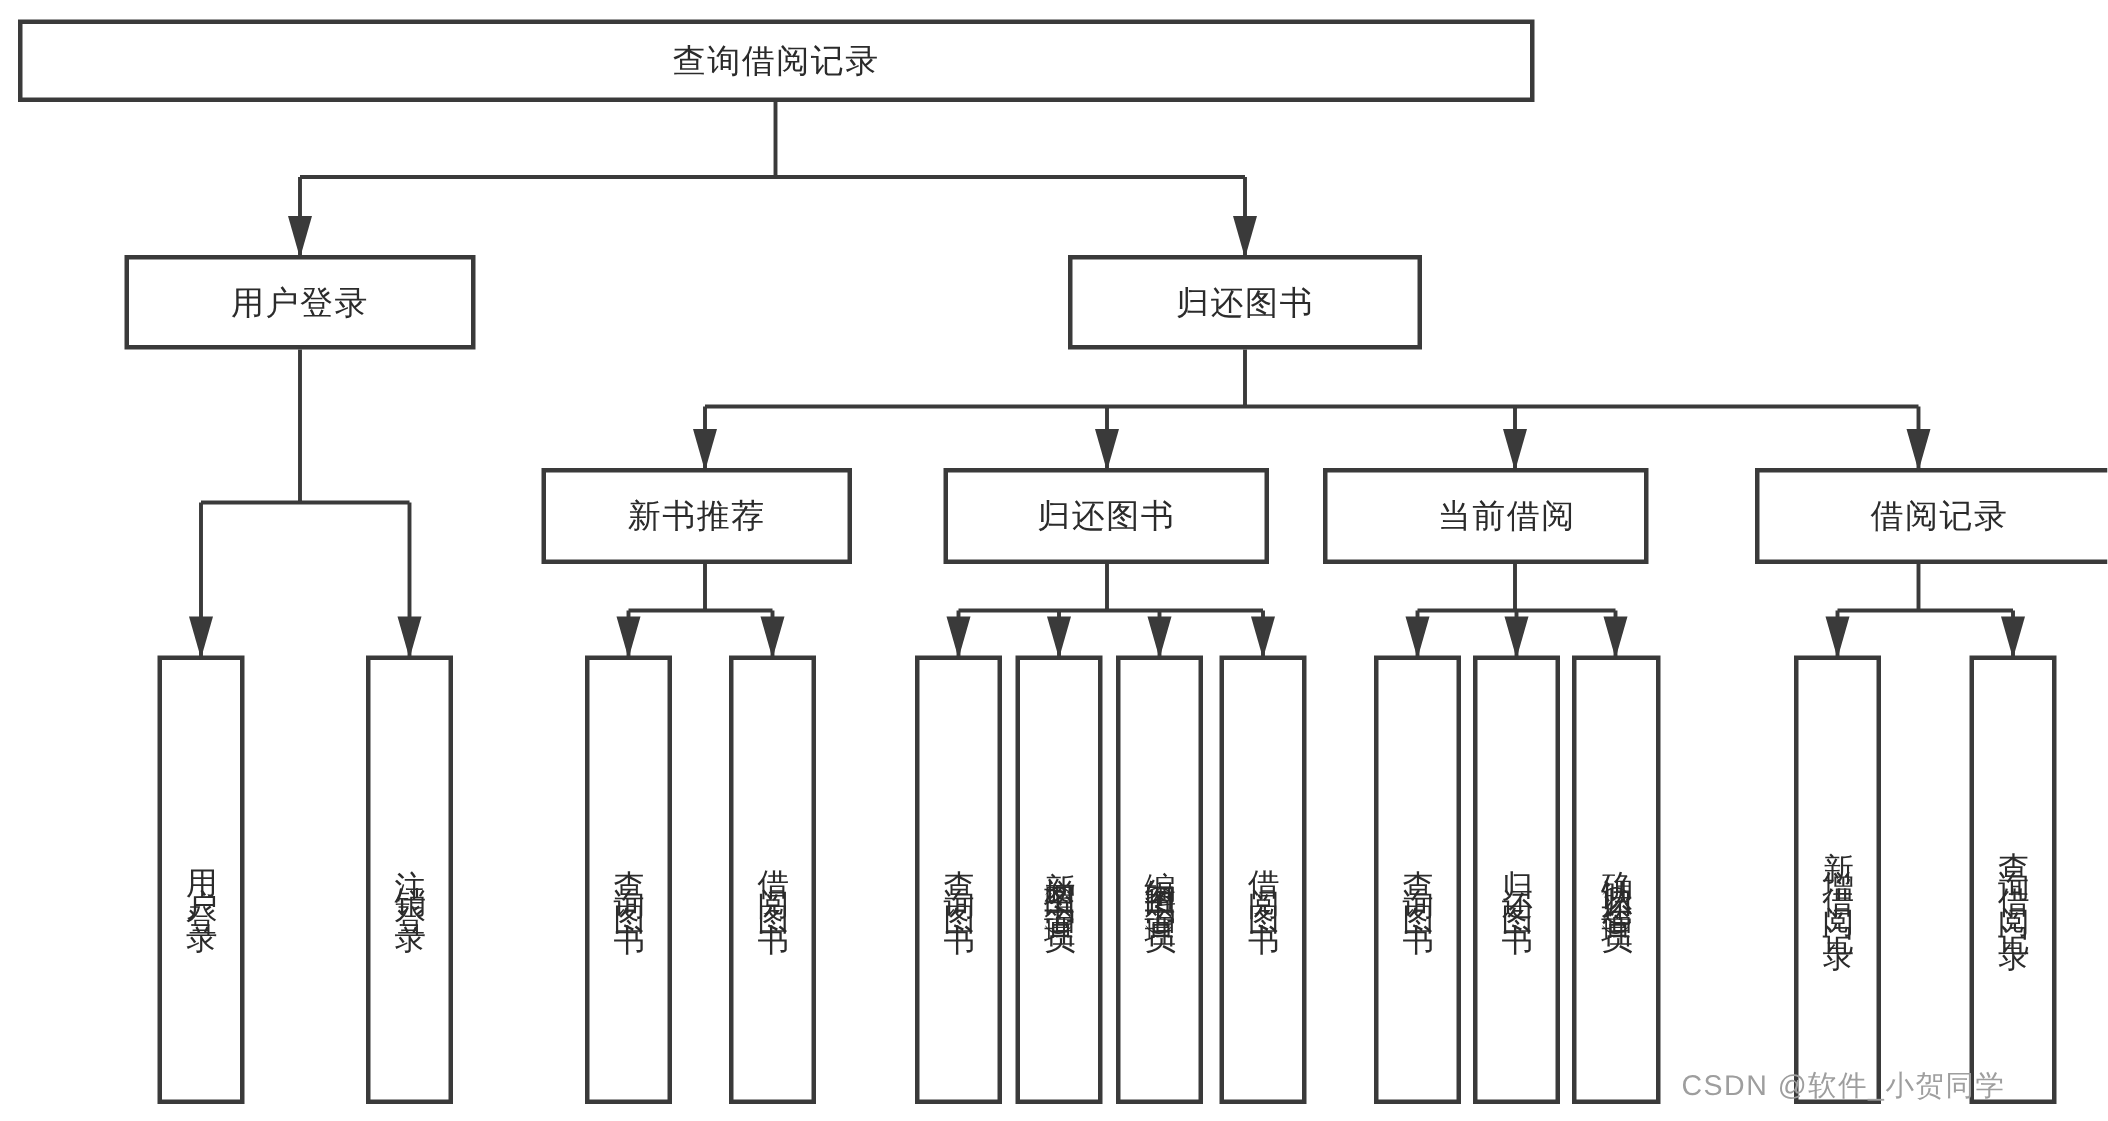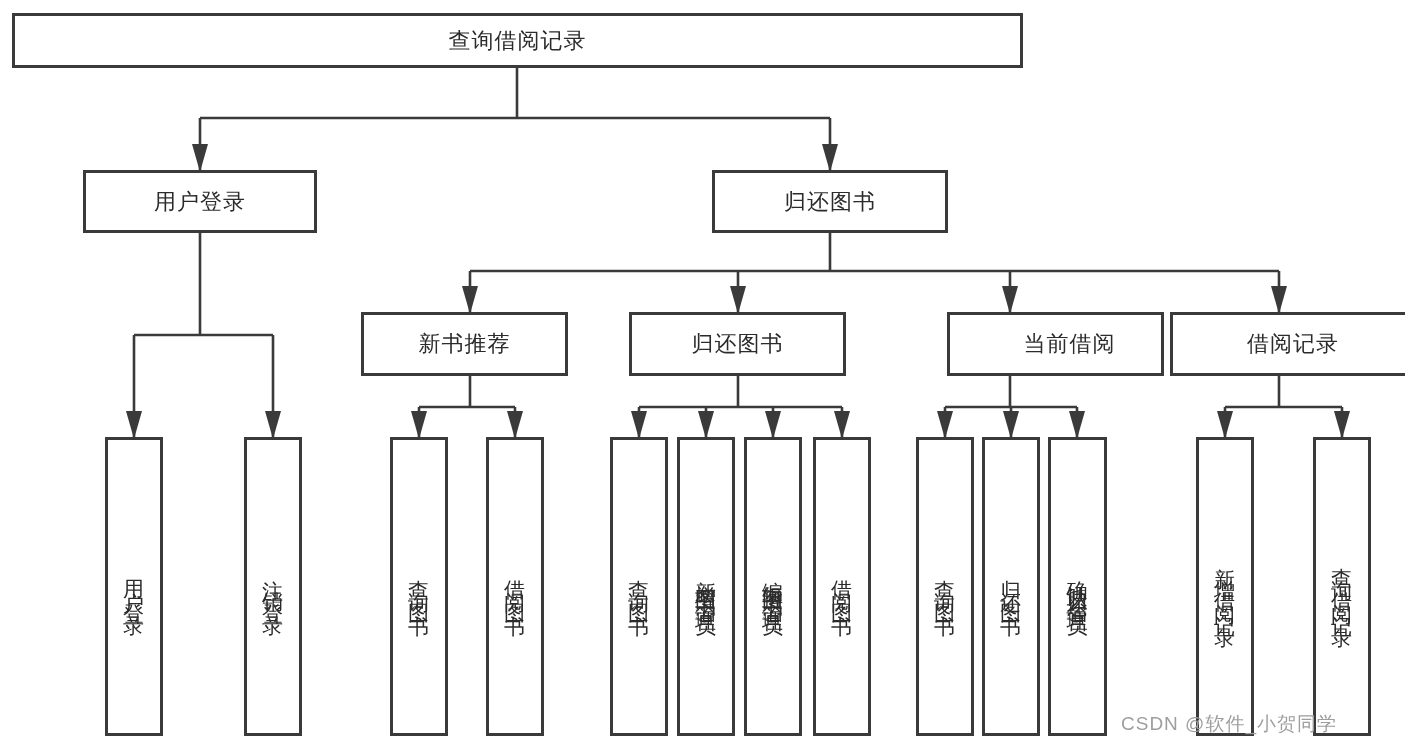--- a/index.html
+++ b/index.html
@@ -108,21 +108,21 @@
   <div class="node hnode" style="left:712px;top:170px;width:236px;height:63px;">
     <span>归还图书</span>
   </div>
 
   <div class="node hnode" style="left:361px;top:312px;width:207px;height:64px;">
     <span>新书推荐</span>
   </div>
   <div class="node hnode" style="left:629px;top:312px;width:217px;height:64px;">
     <span>归还图书</span>
   </div>
-  <div class="node hnode" style="left:947px;top:312px;width:217px;height:64px;padding-left:28px;">
+  <div class="node hnode" style="left:882px;top:312px;width:217px;height:64px;padding-left:28px;">
     <span>当前借阅</span>
   </div>
   <div class="node hnode" style="left:1170px;top:312px;width:246px;height:64px;">
     <span>借阅记录</span>
   </div>
 
   <div class="node vnode" style="left:105px;">
     <span>用户登录</span>
   </div>
   <div class="node vnode" style="left:244px;">

